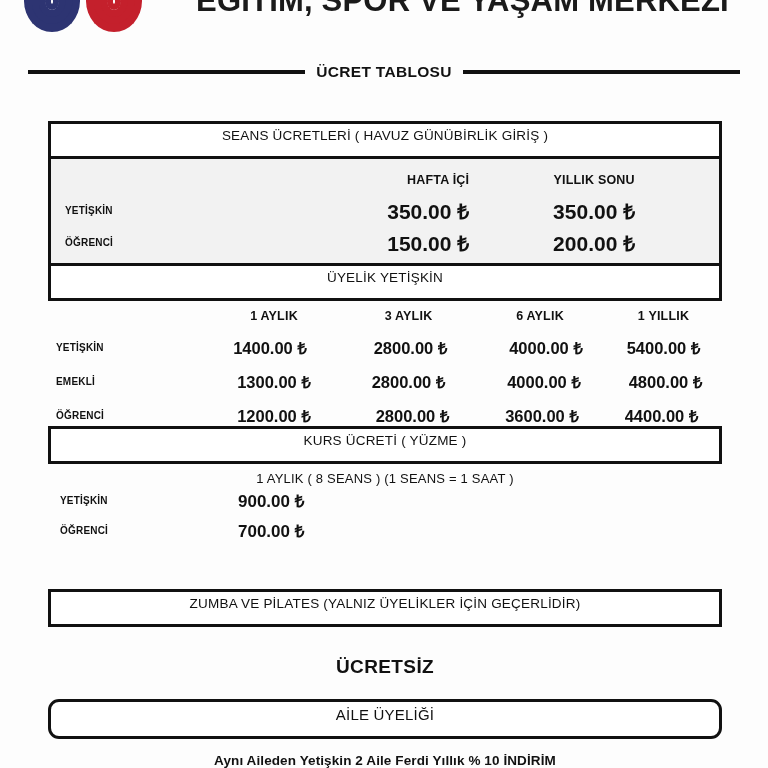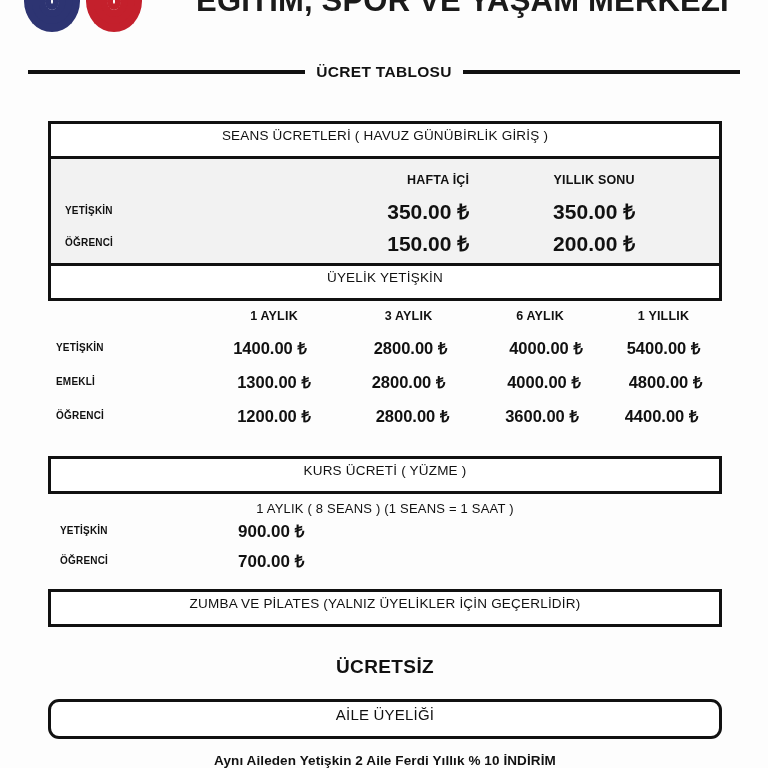--- a/index.html
+++ b/index.html
@@ -152,21 +152,21 @@
   #uyelik-block .row-1 .u-c2 { transform: translateX(2px); }
   #uyelik-block .row-1 .u-c3 { transform: translateX(6px); }
   #uyelik-block .row-1 .u-c4 { transform: translateX(0px); }
   #uyelik-block .row-2 .u-c3 { transform: translateX(4px); }
   #uyelik-block .row-2 .u-c4 { transform: translateX(2px); }
   #uyelik-block .row-3 .u-c2 { transform: translateX(4px); }
   #uyelik-block .row-3 .u-c3 { transform: translateX(2px); }
   #uyelik-block .row-3 .u-c4 { transform: translateX(-2px); }
 
   
-  #kurs-block { top: 456px; }
+  #kurs-block { top: 426px; }
   .kurs-sub {
     text-align: center;
     font-size: 13px;
     font-weight: 400;
     letter-spacing: 0.2px;
     padding-top: 7px;
   }
   #kurs-block .data-row { height: 30px; }
   .k-lbl { width: 190px; padding-left: 12px; box-sizing: border-box; }
   .k-val { width: 430px; font-size: 17px; font-weight: 700; }

